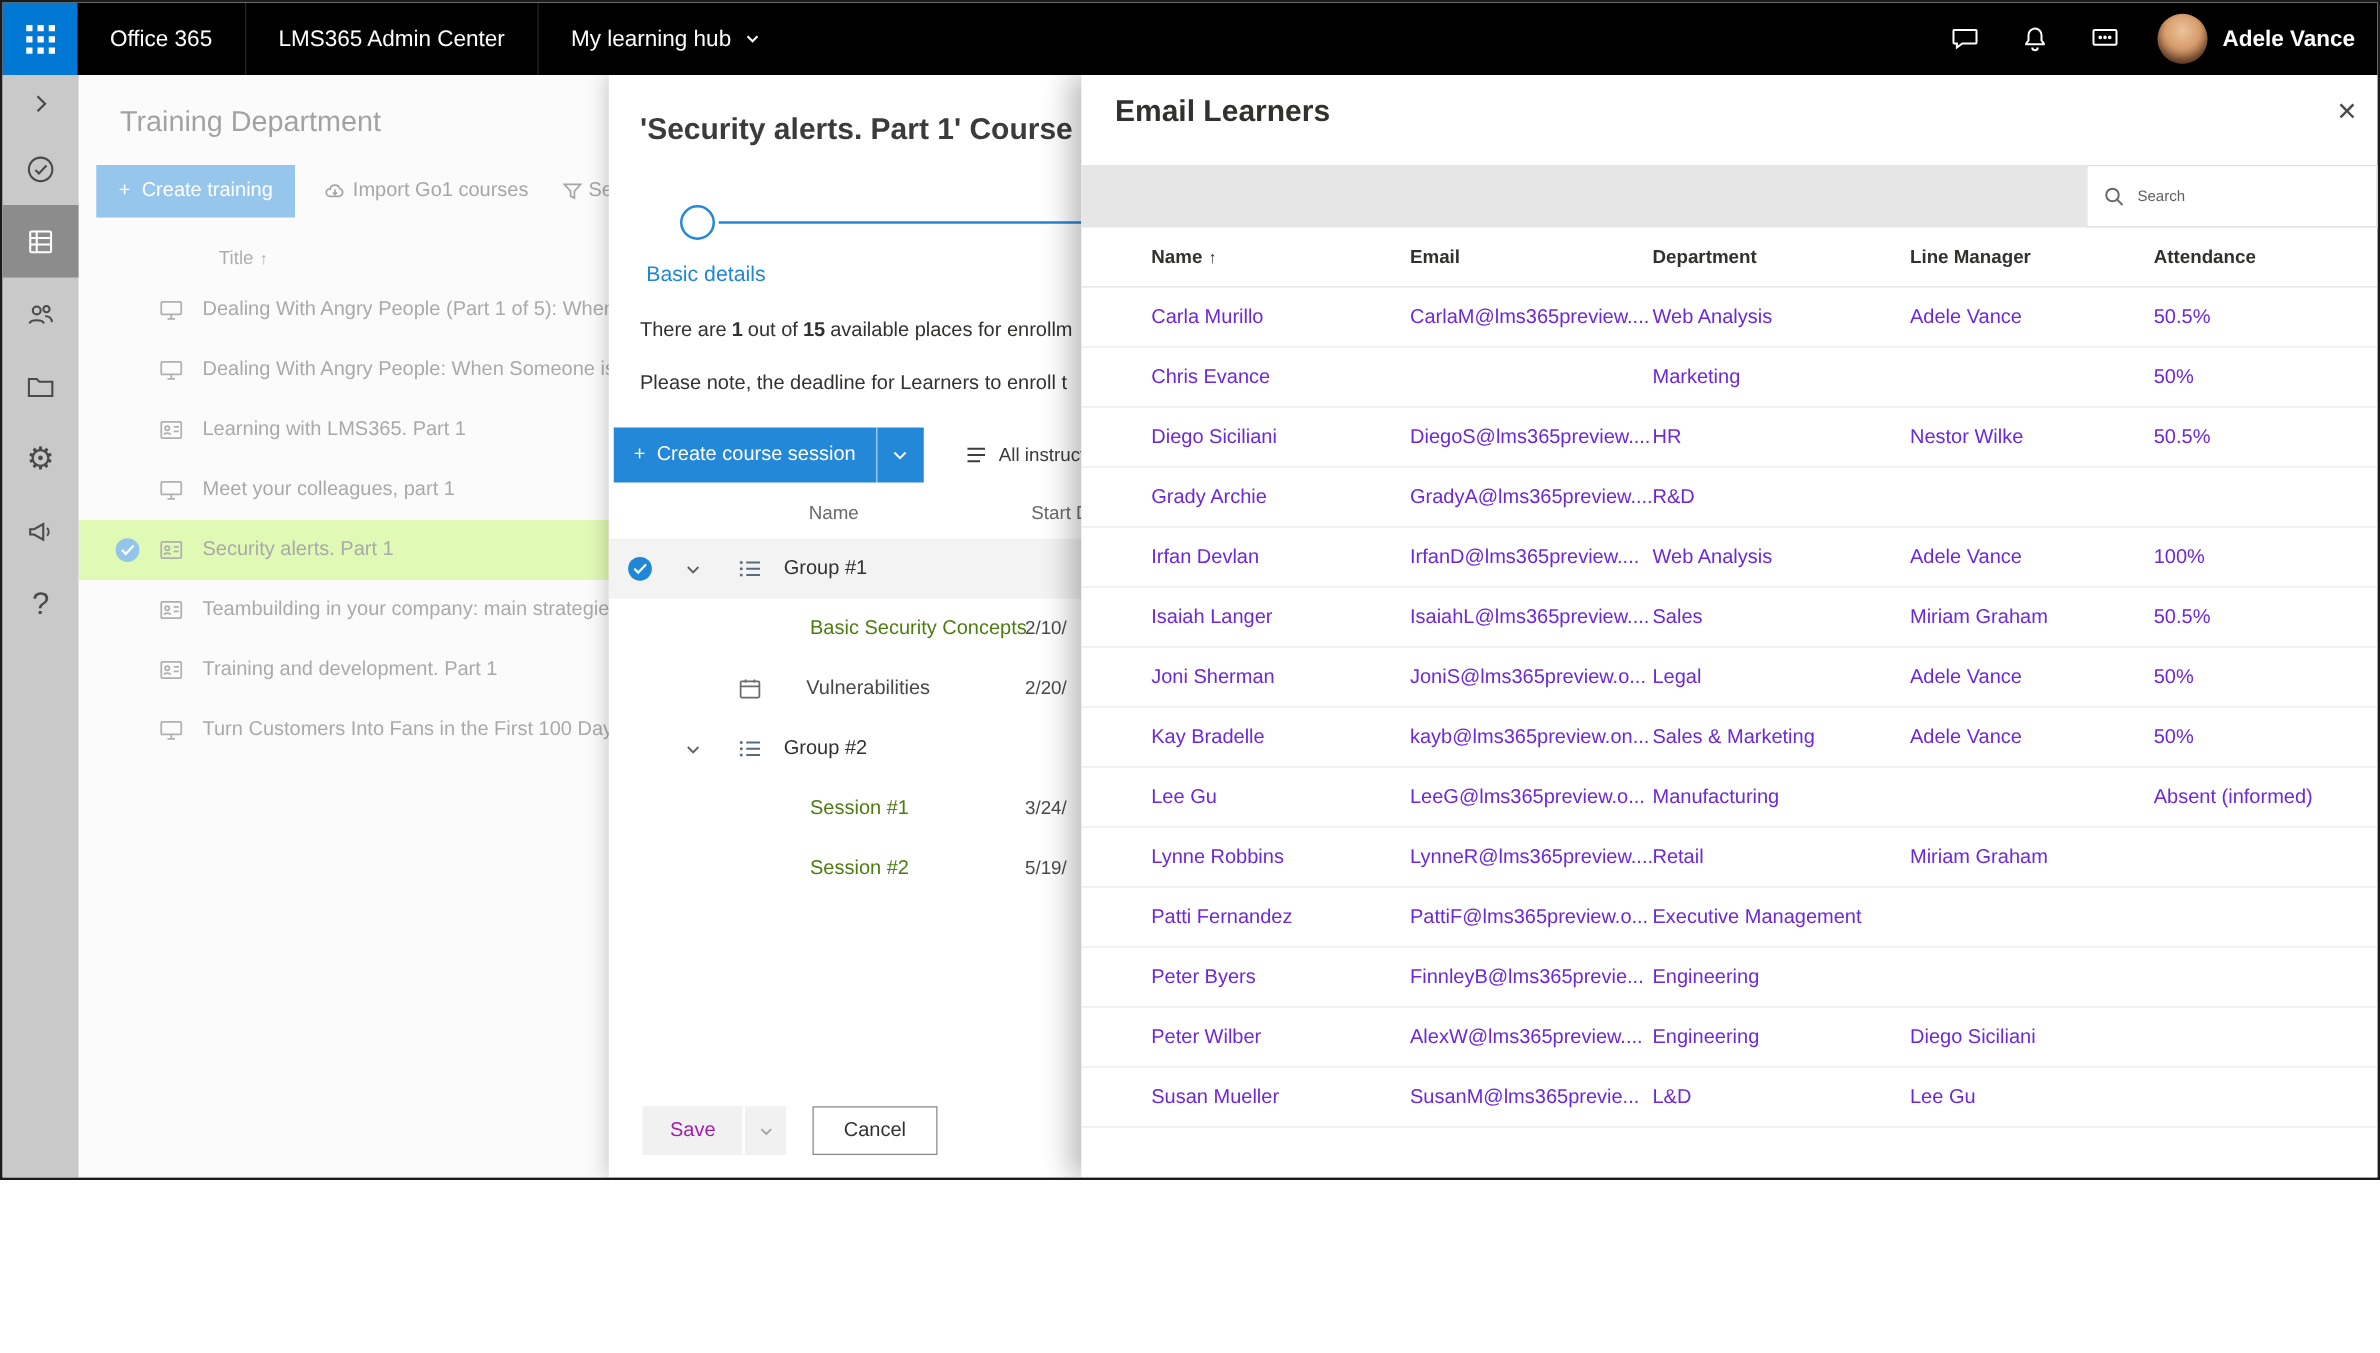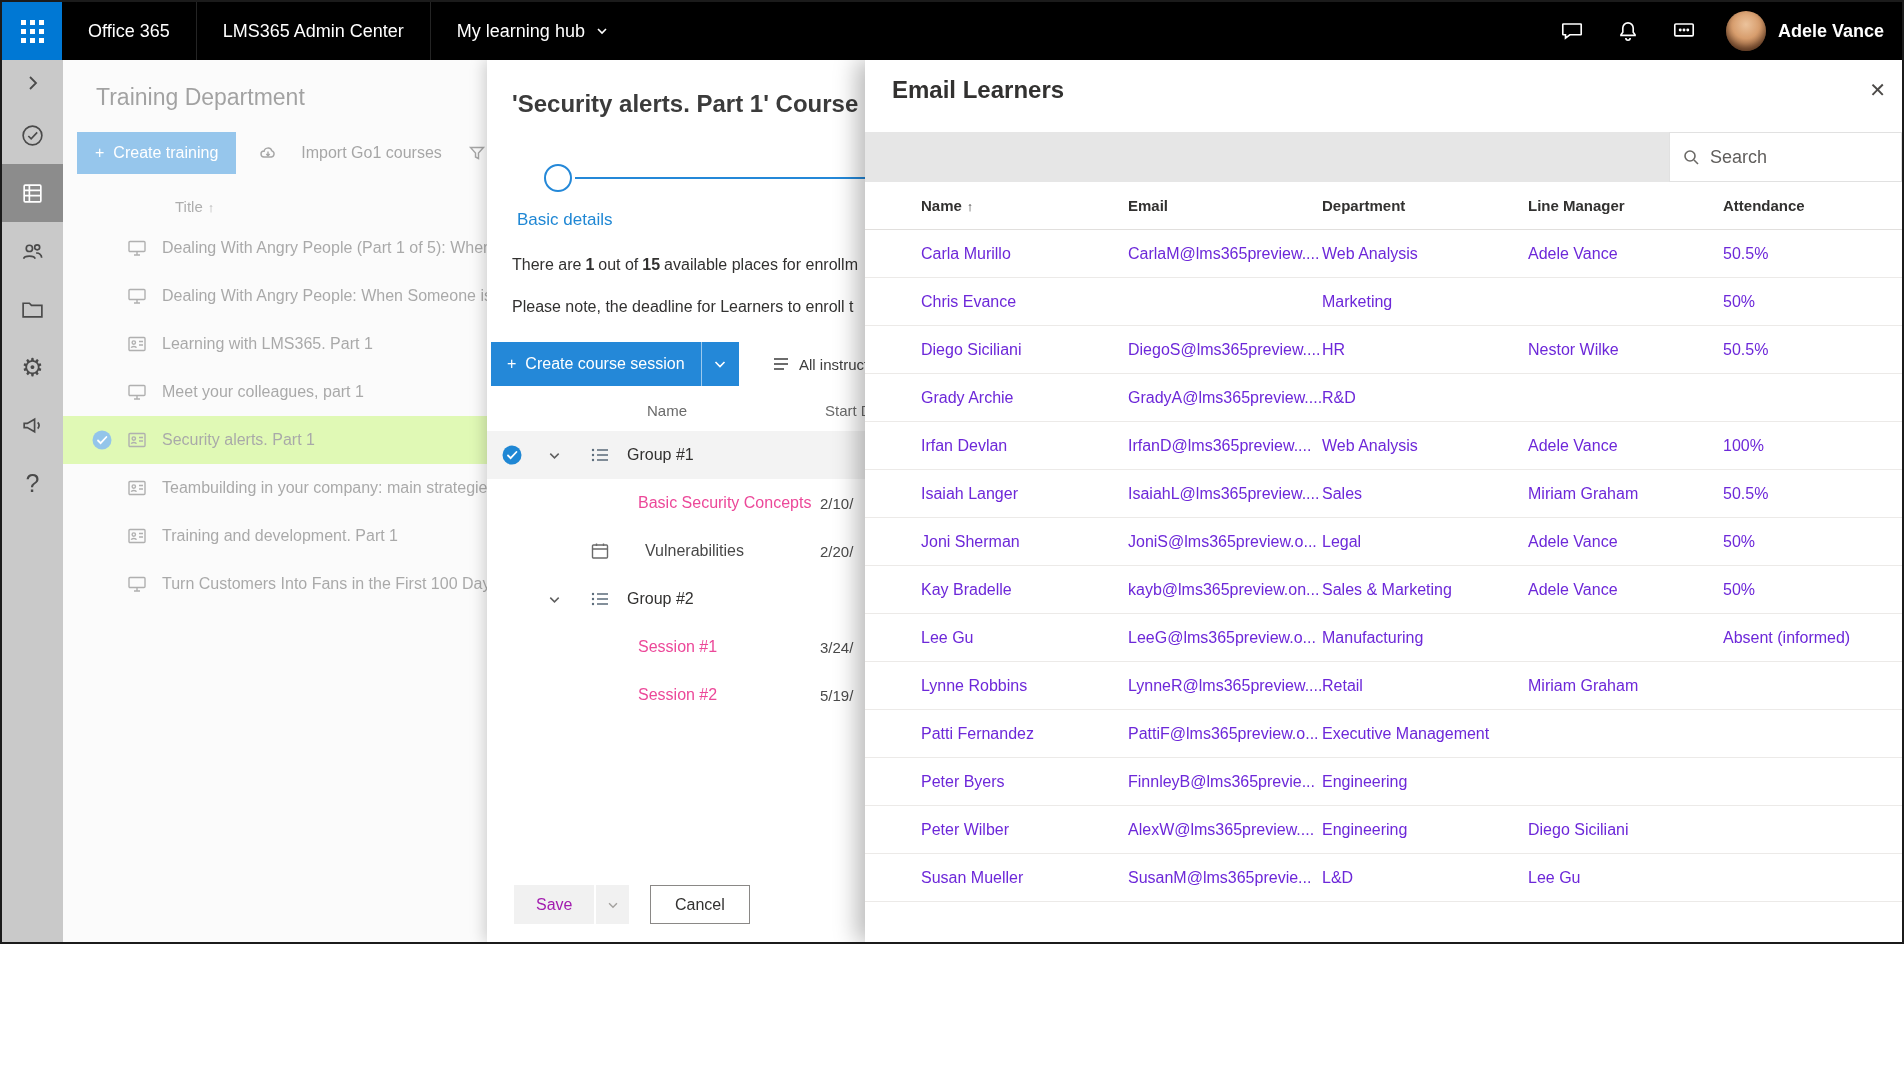--- a/index.html
+++ b/index.html
@@ -29,21 +29,21 @@
   .rail-item.first{height:46px}
   .rail-item.selected{background:#8c8c8c;color:#fff}
   .rail-glyph{font-size:25px;line-height:1}
 
   
   .training-panel{position:absolute;top:58px;left:61px;width:424px;bottom:0;background:#f6f6f6;z-index:11;overflow:hidden}
   .tp-title{position:absolute;left:33px;top:24px;font-size:23px;font-weight:normal;color:#3d3d3d;white-space:nowrap}
   .tp-toolbar{position:absolute;left:14px;top:72px;right:0;height:42px;display:flex;align-items:center}
   .btn-create-training{height:42px;padding:0 18px;background:#2488d8;color:#fff;font-size:16px;border:none;
                        display:flex;align-items:center;gap:9px;cursor:pointer;font-family:inherit;white-space:nowrap}
-  .btn-flat{display:flex;align-items:center;gap:23px;font-size:16px;color:#454545;background:none;border:none;
+  .btn-flat{display:flex;align-items:center;gap:4px;font-size:16px;color:#454545;background:none;border:none;
             cursor:pointer;font-family:inherit;white-space:nowrap}
   .btn-import{margin-left:22px}
   .btn-filter{margin-left:26px}
   .tp-colhead{position:absolute;left:112px;top:138px;font-size:15px;color:#555;cursor:pointer}
   .sort{font-size:13px;margin-left:5px}
   .tp-list{position:absolute;left:0;right:0;top:164px}
   .t-row{height:48px;position:relative;cursor:pointer}
   .t-row.selected{background:#bef264}
   .t-check{position:absolute;left:29px;top:14px;width:20px;height:20px}
   .t-icon{position:absolute;left:64px;top:14px;color:#5a5a5a}
@@ -66,21 +66,21 @@
             display:flex;align-items:center;justify-content:center;color:#fff;cursor:pointer}
   .cp-instructors{position:absolute;left:284px;top:294px;display:flex;align-items:center;gap:8px;font-size:15px;
                   color:#3d3d3d;white-space:nowrap;cursor:pointer}
   .cp-col{position:absolute;top:342px;font-size:15px;color:#6a6a6a;white-space:nowrap;cursor:pointer}
   .cp-col-name{left:160px}
   .cp-col-start{left:338px}
   .cp-list{position:absolute;top:371px;left:0;right:0}
   .c-row{height:48px;position:relative;cursor:pointer}
   .c-row.selected{background:#f3f3f3}
   .c-label{position:absolute;left:140px;top:50%;transform:translateY(-50%);font-size:16px;color:#323130;white-space:nowrap}
-  .c-row.item .c-label{left:151px;color:#ec4899}
+  .c-row.item .c-label{left:161px;color:#4d7c0f}
   .c-row.event .c-label{left:158px;color:#484848}
   .c-date{position:absolute;left:333px;top:50%;transform:translateY(-50%);font-size:15px;color:#4a4a4a;white-space:nowrap}
   .c-check{position:absolute;left:15px;top:14px;width:20px;height:20px}
   .c-chev{position:absolute;left:60px;top:17px;color:#5f5f5f}
   .c-gicon{position:absolute;left:103px;top:14px;color:#5b6b7a}
   .c-cal{position:absolute;left:103px;top:14px;color:#6a6a6a}
   .btn-save-split{position:absolute;left:27px;bottom:18px;height:39px;display:flex}
   .bs-main{background:#f1f1f1;color:#a21caf;font-size:16px;border:none;padding:0 22px;display:flex;align-items:center;
            cursor:pointer;font-family:inherit}
   .bs-chev{width:33px;margin-left:2px;background:#f1f1f1;border:none;display:flex;align-items:center;
@@ -90,21 +90,21 @@
 
   
   .email-panel{position:absolute;top:58px;left:863px;right:0;bottom:0;background:#fff;z-index:30;
                box-shadow:-8px 0 22px rgba(0,0,0,.28)}
   .ep-title{position:absolute;left:27px;top:16px;font-size:24px;font-weight:bold;color:#323130}
   .ep-close{position:absolute;right:16px;top:20px;font-size:20px;color:#4c4a48;background:none;border:none;
             cursor:pointer;line-height:1;font-family:inherit}
   .ep-toolbar{position:absolute;left:0;right:0;top:72px;height:50px;background:#e6e6e6}
   .ep-search{position:absolute;right:0;top:0;width:233px;height:50px;background:#fff;border:1px solid #e1e1e1;
              display:flex;align-items:center;padding:0 12px;gap:10px}
-  .ep-search input{border:none;outline:none;font-size:18px;color:#323130;width:100%;font-family:inherit;background:transparent}
+  .ep-search input{border:none;outline:none;font-size:12px;color:#323130;width:100%;font-family:inherit;background:transparent}
   .ep-search input::placeholder{color:#605e5c}
   .ep-table{position:absolute;left:0;right:0;top:122px}
   .e-head,.e-row{display:grid;grid-template-columns:207px 194px 206px 195px 1fr;padding-left:56px;height:48px;align-items:center}
   .e-head{font-size:15px;font-weight:bold;color:#323130;border-bottom:1px solid #e1dfdd}
   .e-row{border-bottom:1px solid #eceae8;font-size:16px;color:#6d28d9;cursor:pointer}
   .e-cell{white-space:nowrap;overflow:hidden;padding-right:14px}
 
   svg{display:block}
 </style>
 </head>

